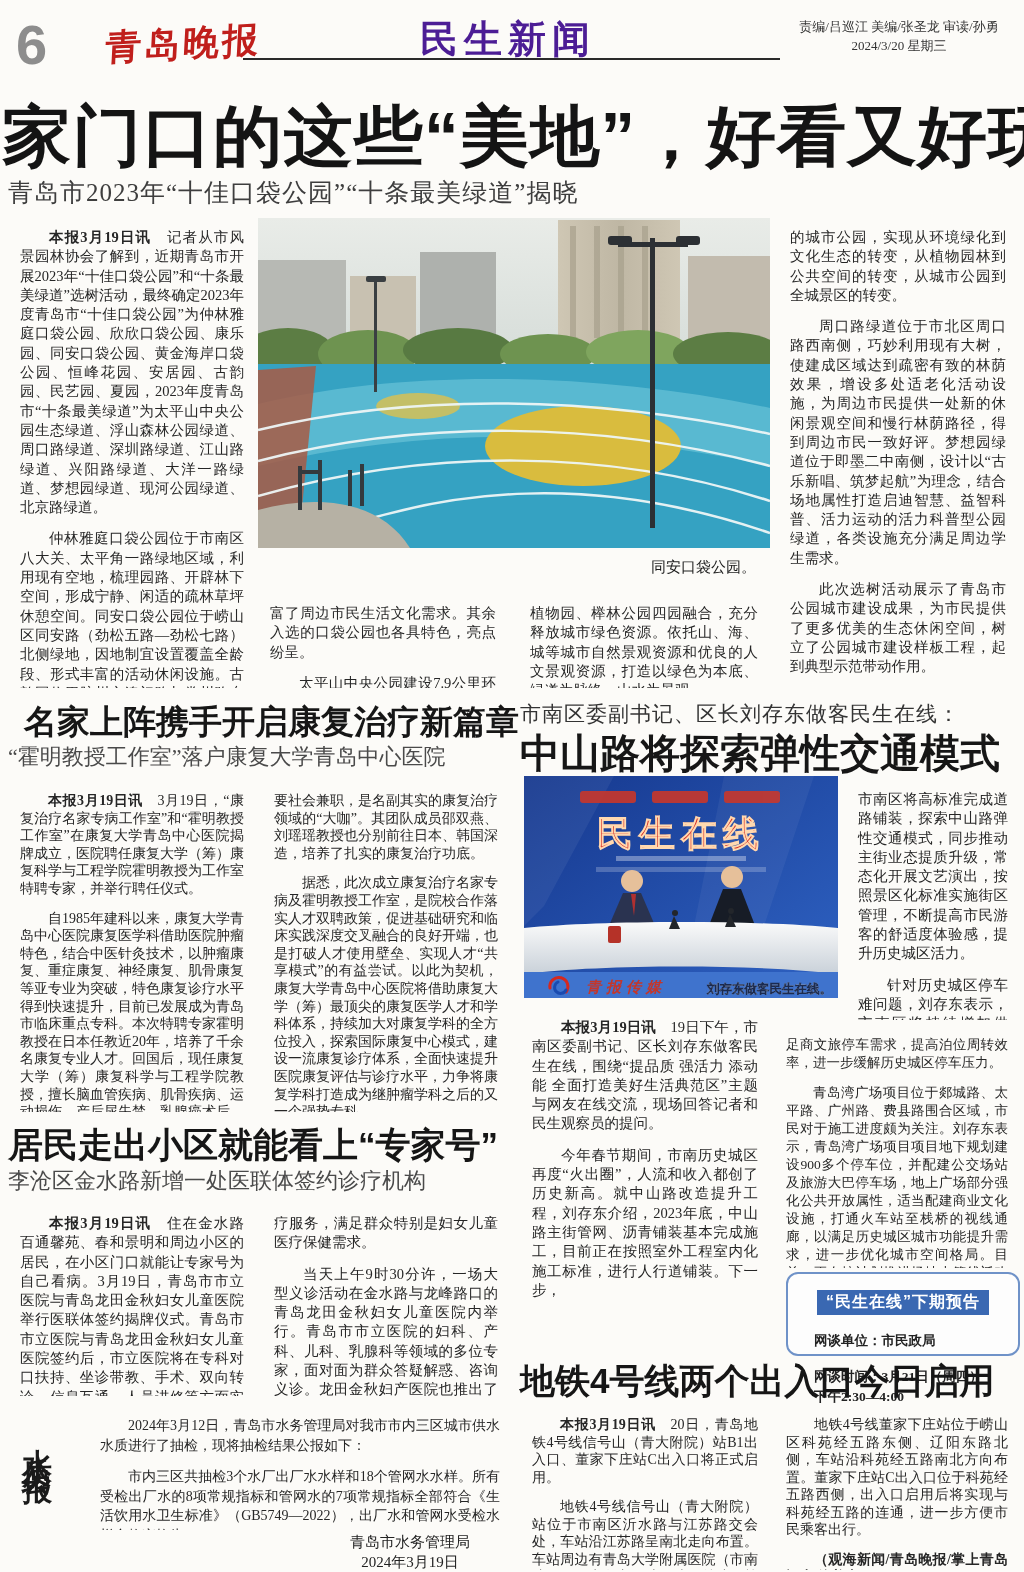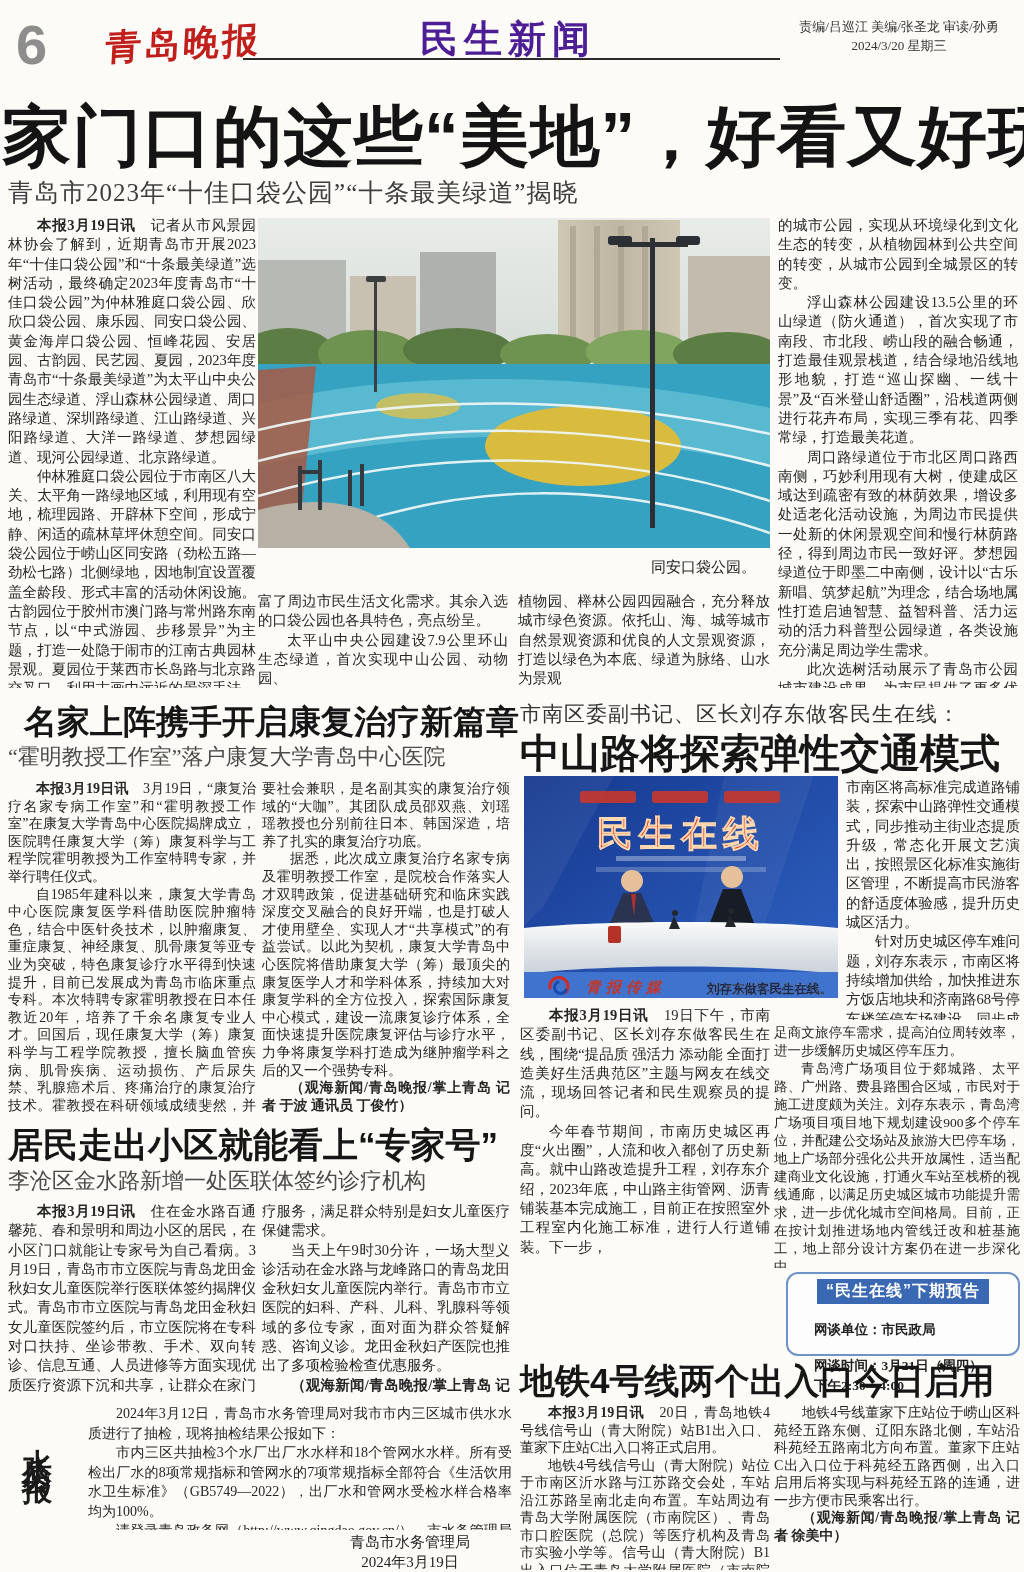--- a/index.html
+++ b/index.html
@@ -16,31 +16,31 @@
   
   .h-main{font:900 66px "Liberation Sans",sans-serif;color:#141414;white-space:nowrap;
           letter-spacing:1px;transform:scaleX(1.05);transform-origin:left}
   .h-sub{font-size:25px;color:#3e3e3e;letter-spacing:1px}
   .h2{font:900 33px "Liberation Sans",sans-serif;color:#161616;white-space:nowrap}
   .h2b{font:900 40px "Liberation Sans",sans-serif;color:#161616;white-space:nowrap}
   .kicker{font-size:21px;color:#333;letter-spacing:1px}
   .sub2{font-size:22px;color:#4a4a4a}
   
   .bt{font-size:14.5px;line-height:19.3px;text-align:justify;overflow:hidden;color:#262626}
-  .bt p{margin:0;text-indent:2em}
+  .bt p{margin:12px;text-indent:2em}
   .bt p.noindent{text-indent:0}
   .lead{font-weight:700}
   .lead:not(:empty)::after{content:"　"}
   .byline{font-weight:700;margin:0;text-indent:1em}
   .bt-s{font-size:14px;line-height:17.6px}
   .bt-m{font-size:14px;line-height:17.5px}
   .bt-n{font-size:13.5px;line-height:18px}
   .caption{font-weight:400;font-size:15px;color:#1c1c1c}
   
-  .pvbox{border:2px solid #6f92c8;border-radius:12px;background:#fdfdfd;padding:5px 10px 7px;box-sizing:border-box}
+  .pvbox{border:2px solid #6f92c8;border-radius:12px;background:#fdfdfd;padding:16px 10px 7px;box-sizing:border-box}
   .pv-title{background:#3a68b2;color:#fff;font:700 16px "Liberation Sans",sans-serif;
             text-align:center;width:172px;margin:0 auto 5px;padding:2px 0;letter-spacing:1px}
   .pv-line{font-size:13.5px;font-weight:700;color:#222;line-height:20px;margin:16px}
   
   .vtitle{writing-mode:vertical-rl;font:700 30px "Liberation Serif",serif;color:#1a1a1a;letter-spacing:9px}
   .wsig{font-weight:400;font-size:15px;text-align:center;line-height:20px}
   .photo-frame{overflow:hidden;background:#dfe3e2}
 </style>
 </head>
 <body>
@@ -123,21 +123,20 @@
 
 <div class="abs bt" style="left:258px;top:592px;width:250px;height:96px">
   <p class="noindent"><b class="lead"></b><span>富了周边市民生活文化需求。其余入选的口袋公园也各具特色，亮点纷呈。</span></p>
     <p><b class="lead"></b><span>太平山中央公园建设7.9公里环山生态绿道，首次实现中山公园、动物园、</span></p>
 </div>
 <div class="abs bt" style="left:518px;top:592px;width:252px;height:96px">
   <p class="noindent"><b class="lead"></b><span>植物园、榉林公园四园融合，充分释放城市绿色资源。依托山、海、城等城市自然景观资源和优良的人文景观资源，打造以绿色为本底、绿道为脉络、山水为景观</span></p>
 </div>
 <div class="abs bt" style="left:778px;top:216px;width:240px;height:472px">
   <p class="noindent"><b class="lead"></b><span>的城市公园，实现从环境绿化到文化生态的转变，从植物园林到公共空间的转变，从城市公园到全城景区的转变。</span></p>
-    <p><b class="lead"></b><span>浮山森林公园建设13.5公里的环山绿道（防火通道），首次实现了市南段、市北段、崂山段的融合畅通，打造最佳观景栈道，结合绿地沿线地形地貌，打造“巡山探幽、一线十景”及“百米登山舒适圈”，沿栈道两侧进行花卉布局，实现三季有花、四季常绿，打造最美花道。</span></p>
     <p><b class="lead"></b><span>周口路绿道位于市北区周口路西南侧，巧妙利用现有大树，使建成区域达到疏密有致的林荫效果，增设多处适老化活动设施，为周边市民提供一处新的休闲景观空间和慢行林荫路径，得到周边市民一致好评。梦想园绿道位于即墨二中南侧，设计以“古乐新唱、筑梦起航”为理念，结合场地属性打造启迪智慧、益智科普、活力运动的活力科普型公园绿道，各类设施充分满足周边学生需求。</span></p>
     <p><b class="lead"></b><span>此次选树活动展示了青岛市公园城市建设成果，为市民提供了更多优美的生态休闲空间，树立了公园城市建设样板工程，起到典型示范带动作用。</span></p>
 
 </div>
 
 <div class="abs h2" style="left:24px;top:700px">名家上阵携手开启康复治疗新篇章</div>
 <div class="abs sub2" style="left:8px;top:742px">“霍明教授工作室”落户康复大学青岛中心医院</div>
 <div class="abs bt bt-s" style="left:8px;top:780px;width:248px;height:332px">
   <p><b class="lead">本报3月19日讯</b><span>3月19日，“康复治疗名家专病工作室”和“霍明教授工作室”在康复大学青岛中心医院揭牌成立，医院聘任康复大学（筹）康复科学与工程学院霍明教授为工作室特聘专家，并举行聘任仪式。</span></p>
     <p><b class="lead"></b><span>自1985年建科以来，康复大学青岛中心医院康复医学科借助医院肿瘤特色，结合中医针灸技术，以肿瘤康复、重症康复、神经康复、肌骨康复等亚专业为突破，特色康复诊疗水平得到快速提升，目前已发展成为青岛市临床重点专科。本次特聘专家霍明教授在日本任教近20年，培养了千余名康复专业人才。回国后，现任康复大学（筹）康复科学与工程学院教授，擅长脑血管疾病、肌骨疾病、运动损伤、产后尿失禁、乳腺癌术后、疼痛治疗的康复治疗技术。霍教授在科研领域成绩斐然，并担任国际、国家级重</span></p>

